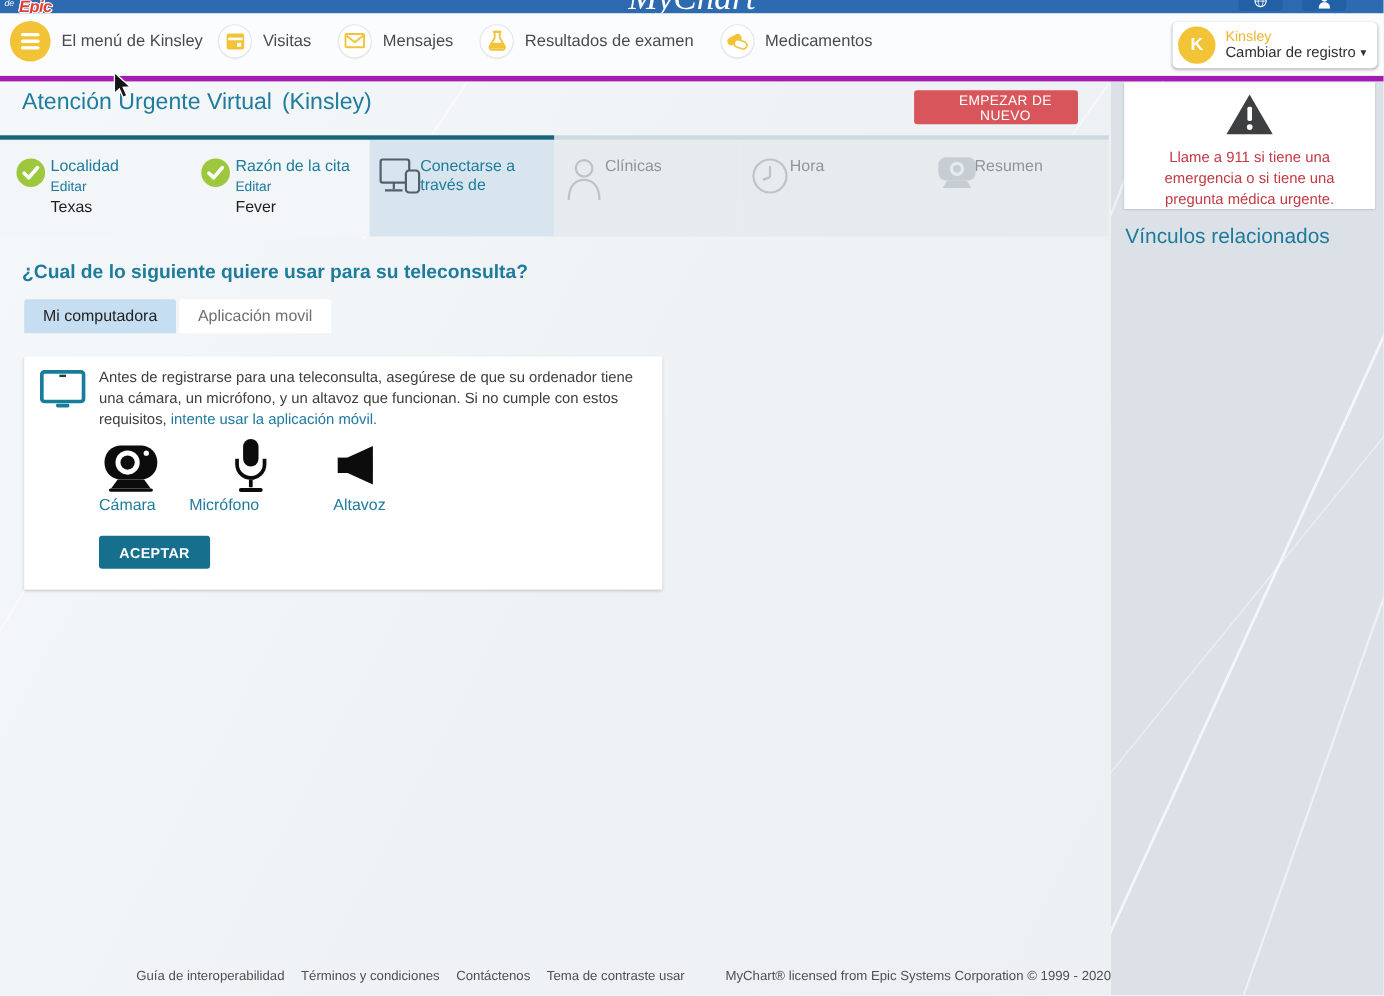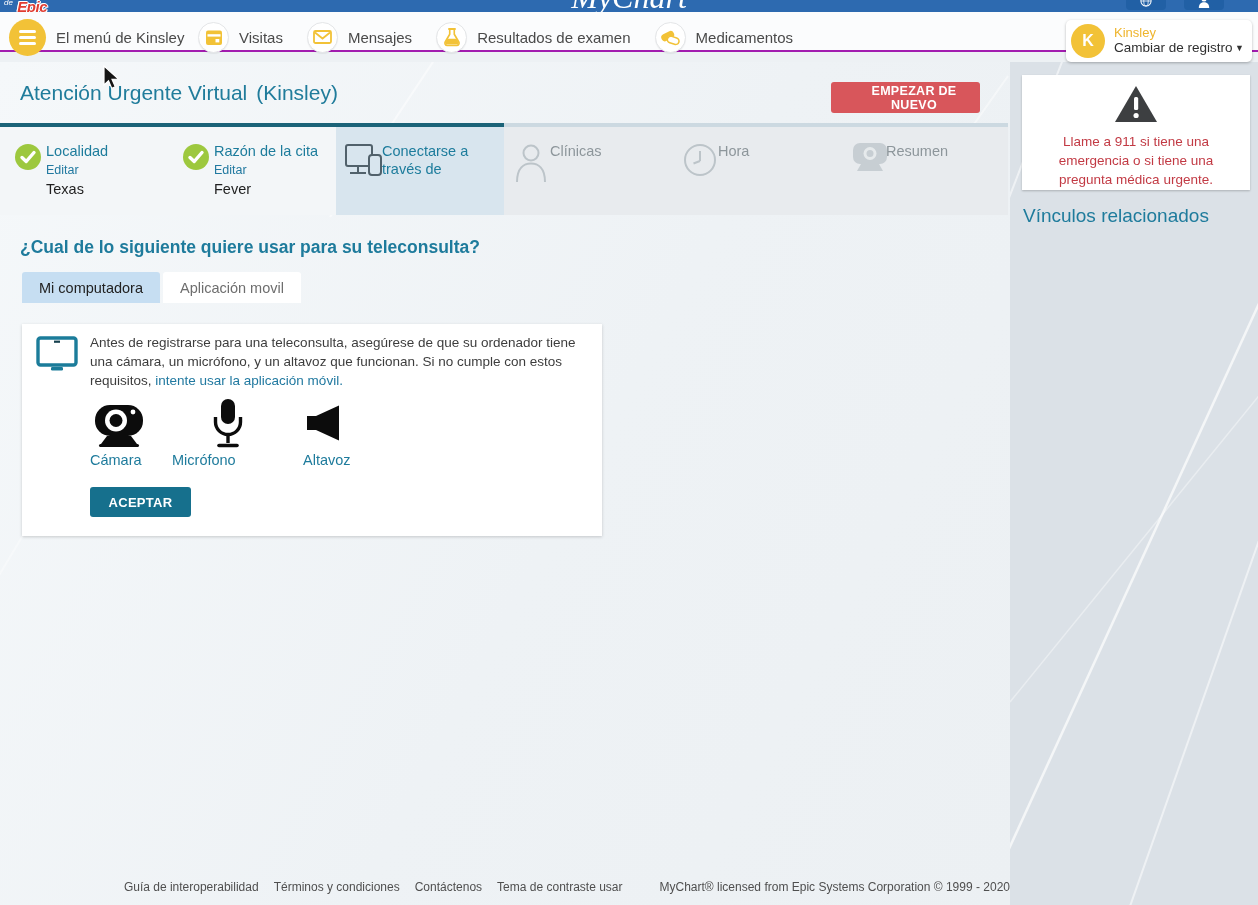--- a/index.html
+++ b/index.html
@@ -14,21 +14,21 @@
   .epic-word { font-size:15px; font-weight:900; font-style:italic; color:#e03c31;
     text-shadow:-1px 0 #fff,1px 0 #fff,0 -1px #fff,0 1px #fff,1px 1px #fff,-1px -1px #fff; letter-spacing:-.5px;}
   .mychart-partial { position:absolute; left:50%; transform:translateX(-50%); top:-21px;
     font-family:"Liberation Serif", serif; font-style:italic; font-size:32px; color:#ffffff; }
   .tb-btn { position:absolute; top:-16px; width:40px; height:26px; background:#2160a5; border-radius:4px; border:none; }
   .tb-btn.globe { right:92px; }
   .tb-btn.person { right:34px; }
   .tb-btn svg { position:absolute; left:50%; transform:translateX(-50%); bottom:2px; }
 
   
-  .navbar { position:absolute; left:0; top:12px; width:1258px; height:40px; background:#fbfcfd; border-bottom:2px solid #a21caf; z-index:30; }
+  .navbar { position:absolute; left:0; top:12px; width:1258px; height:62px; background:#fbfcfd; border-bottom:5px solid #a21caf; z-index:30; }
   .hamburger { position:absolute; left:9px; top:7px; width:37px; height:37px; border-radius:50%; background:#f2c237;
     display:flex; flex-direction:column; align-items:center; justify-content:center; gap:3px; border:none; cursor:pointer; }
   .hamburger i { display:block; width:17px; height:3px; background:#fff; border-radius:2px; }
   .menu-label { position:absolute; left:56px; top:17px; font-size:15px; color:#4a4a4a; }
   .nav-items { position:absolute; left:198px; top:0; height:50px; display:flex; align-items:center; gap:24px; }
   .nav-item { display:flex; align-items:center; gap:10px; cursor:pointer; }
   .nav-ic { width:31px; height:31px; border-radius:50%; background:#fff; border:1px solid #e4e6e8;
     display:flex; align-items:center; justify-content:center; box-shadow:0 1px 1px rgba(0,0,0,.06); }
   .nav-label { font-size:15px; color:#4a4a4a; }
   .user-card { position:absolute; right:6px; top:8px; width:186px; height:42px; background:#fff; border-radius:5px;
@@ -39,21 +39,21 @@
   .user-switch { position:absolute; left:48px; top:20px; font-size:13.5px; color:#2f2f2f; }
   .caret { position:absolute; right:8px; top:23px; font-size:9px; color:#333; }
 
   
   .main { position:absolute; left:0; top:62px; width:1010px; height:843px;
     background:linear-gradient(118deg,#f5f8fa 0%,#eef2f5 55%,#ecf0f3 100%); }
   .decor { position:absolute; left:0; top:0; pointer-events:none; }
   .page-title { position:absolute; left:20px; top:19px; font-size:21px; font-weight:400; color:#207c9b; }
   .page-title .suffix { margin-left:9px; }
   .restart-btn { position:absolute; left:831px; top:20px; width:149px; height:31px; background:#d8565b; color:#fff;
-    font-family:inherit; font-size:12.5px; font-weight:700; letter-spacing:.3px; border:none; border-radius:3px; cursor:pointer;padding-left:17px; }
+    font-family:inherit; font-size:12.5px; font-weight:400; letter-spacing:.3px; border:none; border-radius:3px; cursor:pointer;padding-left:17px; }
 
   
   .steps { position:absolute; left:0; top:65px; width:1008px; height:88px; display:flex; }
   .steps-bar-dark { position:absolute; left:0; top:61px; width:504px; height:4px; background:#1b6378; z-index:3; }
   .steps-bar-light { position:absolute; left:504px; top:61px; width:504px; height:4px; background:#ccd9e1; z-index:3; }
   .step { width:168px; height:88px; position:relative; }
   .step.complete { background:#f3f6f8; }
   .step.active { background:#d8e5ee; }
   .step.future { background:#e8ebee; }
   .step .ck { position:absolute; left:14px; top:16px; }

